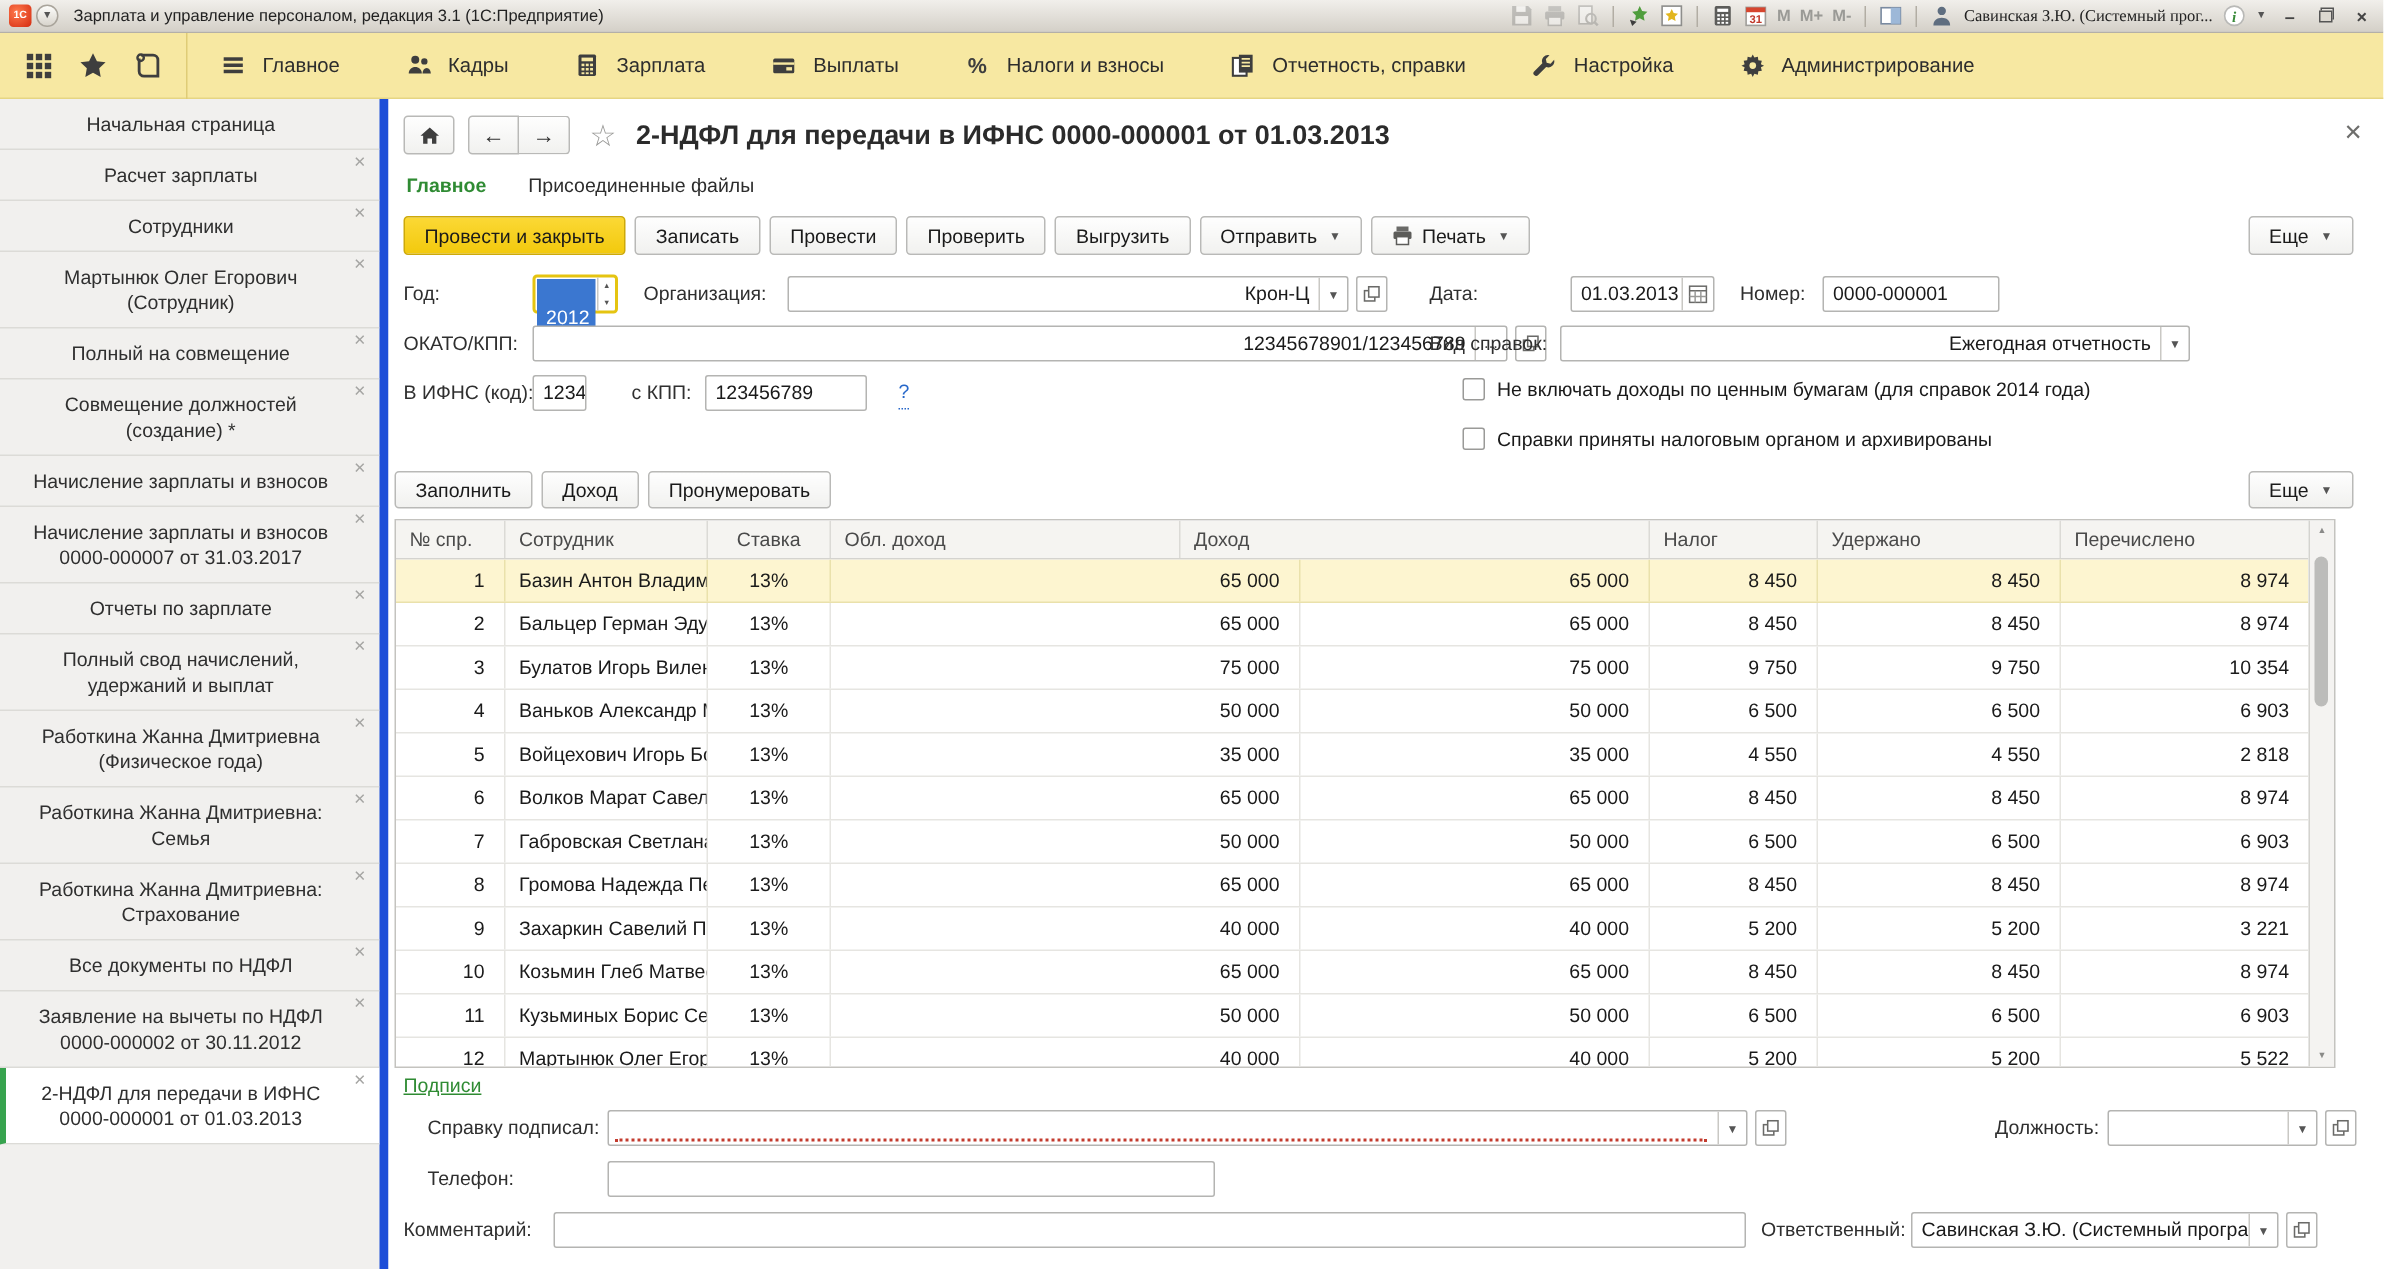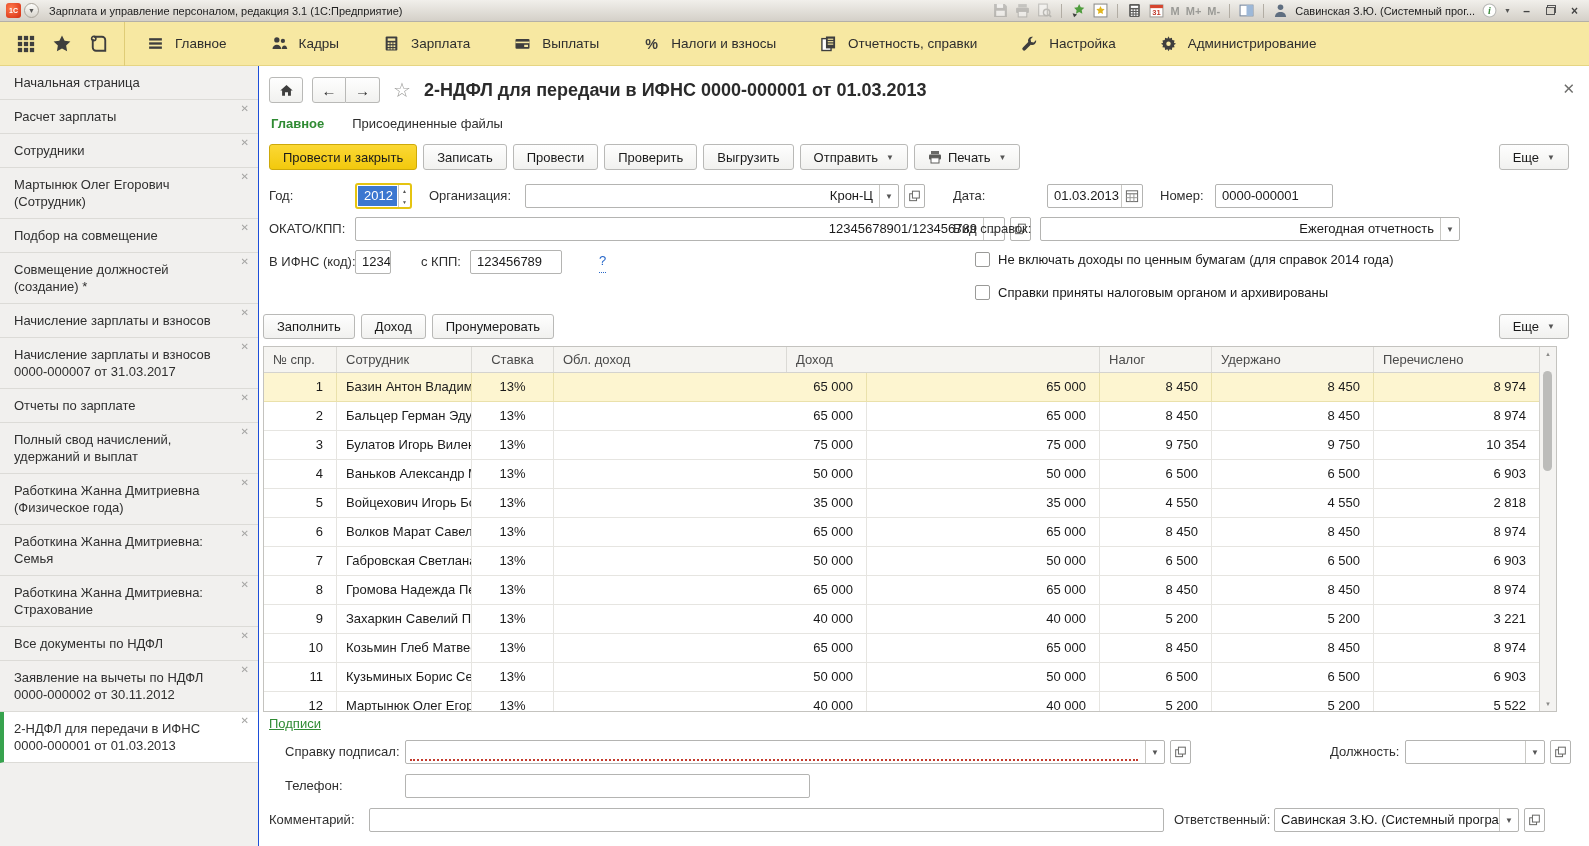--- a/index.html
+++ b/index.html
@@ -18,38 +18,38 @@
   }
   .tb-logo{width:15px;height:15px;border-radius:3px;background:radial-gradient(circle at 35% 35%,#ff7a4d,#d42b10);color:#fff;font-size:7px;font-weight:bold;display:flex;align-items:center;justify-content:center;margin-right:3px;}
   .tb-drop{width:15px;height:15px;border-radius:50%;background:linear-gradient(#fdfdfb,#d8d4cc);border:1px solid #a9a49b;display:flex;align-items:center;justify-content:center;color:#555;font-size:7px;margin-right:10px;}
   .tb-title{flex:0 0 auto;}
   .tb-icons{margin-left:auto;display:flex;align-items:center;gap:7px;}
   .tb-ic{width:15px;height:15px;display:inline-block;}
   .tb-ic.dis{opacity:.45;}
   .tb-sep{width:1px;height:14px;background:#b2ada4;margin:0 2px;}
   .tb-mem{display:flex;gap:6px;}
   .mem{color:#9a9a96;font-weight:bold;font-size:11px;}
-  .tb-user{color:#222;white-space:nowrap;}
+  .tb-user{color:#222;white-space:nowrap;font-family:Liberation Serif, serif;}
   .cr{font-size:7px;color:#555;}
   .win-btn{width:17px;height:16px;display:flex;align-items:center;justify-content:center;color:#444;font-size:12px;font-weight:bold;}
   .restore-box{position:relative;width:9px;height:8px;}
   .restore-box::before{content:"";position:absolute;right:-1px;top:-2px;width:7px;height:6px;border:1px solid #555;}
   .restore-box::after{content:"";position:absolute;left:0;bottom:0;width:7px;height:6px;border:1px solid #555;background:#dcd8d0;}
 
   
   .menubar{height:44px;background:#f7e8a2;display:flex;align-items:center;border-bottom:1px solid #e6d583;}
   .mb-tool{width:20px;height:20px;margin-left:16px;cursor:pointer;}
   .mb-div{width:1px;height:44px;background:#dfcc77;margin-left:16px;}
   .mb-items{display:flex;align-items:center;gap:44px;margin-left:22px;}
   .mb-item{display:flex;align-items:center;gap:11px;cursor:pointer;color:#2d2d2d;font-size:13.5px;white-space:nowrap;}
   .mb-icon{width:17px;height:17px;}
 
   
   .workspace{display:flex;height:780px;}
-  .sidebar{width:259px;background:#f1f0ee;border-right:1px solid #1d4ed8;overflow:hidden;flex:0 0 259px;}
+  .sidebar{width:259px;background:#f1f0ee;border-right:6px solid #1d4ed8;overflow:hidden;flex:0 0 259px;text-align:center;}
   .sb-item{position:relative;padding:8px 26px 8px 14px;border-bottom:1px solid #dcdbd7;color:#2f2f2f;line-height:17px;cursor:pointer;}
   .sb-item.active{background:#fff;border-left:4px solid #37a34e;padding-left:10px;}
   .sb-close{display:none;position:absolute;top:4px;right:9px;color:#a5a5a3;font-size:10px;line-height:10px;}
   .sb-item.closable .sb-close{display:block;}
 
   .content{flex:1;position:relative;background:#fff;}
 
   
   .doc-header{position:absolute;left:10px;top:10px;display:flex;align-items:center;gap:9px;height:28px;}
   .nav-btn{height:26px;width:34px;border:1px solid #b9b9b7;border-radius:3px;background:linear-gradient(#fefefe,#f1f1ef);display:flex;align-items:center;justify-content:center;cursor:pointer;}
@@ -79,21 +79,21 @@
   .form{position:absolute;left:0;right:0;top:116px;height:132px;}
   .lbl{position:absolute;line-height:24px;color:#2f2f2f;white-space:nowrap;}
   .inp{position:absolute;height:24px;border:1px solid #b4b4b2;border-radius:2px;background:#fff;padding:0 6px;line-height:22px;white-space:nowrap;overflow:hidden;}
   .combo{position:absolute;height:24px;border:1px solid #b4b4b2;border-radius:2px;background:#fff;display:flex;overflow:hidden;}
   .combo .val{flex:1;padding:0 6px;line-height:22px;white-space:nowrap;overflow:hidden;text-align:right;}
   .combo .dd{width:19px;border-left:1px solid #c9c8c4;display:flex;align-items:center;justify-content:center;color:#555;font-size:8px;flex:0 0 19px;}
   .combo .dots{width:21px;border-left:1px solid #c9c8c4;display:flex;align-items:center;justify-content:center;color:#444;font-size:11px;flex:0 0 21px;}
   .combo .calbtn{width:21px;border-left:1px solid #c9c8c4;display:flex;align-items:center;justify-content:center;flex:0 0 21px;padding:3px;}
   .open-btn{position:absolute;width:21px;height:24px;border:1px solid #b4b4b2;border-radius:2px;background:#fff;display:flex;align-items:center;justify-content:center;padding:3px;cursor:pointer;}
   .year-ctl{position:absolute;height:26px;border:2px solid #e5c411;border-radius:3px;background:#fff;display:flex;}
-  .year-val{flex:1;margin:1px;background:#3b77d0;color:#fff;text-align:right;padding:0 4px;line-height:20px;}
+  .year-val{flex:1;margin:1px;background:#3b77d0;color:#fff;text-align:right;padding:16px 4px;line-height:20px;}
   .spinner{width:12px;display:flex;flex-direction:column;border-left:1px solid #c9c8c4;}
   .spinner span{flex:1;display:flex;align-items:center;justify-content:center;font-size:5px;color:#555;}
   .cb-row{position:absolute;display:flex;align-items:center;gap:8px;}
   .checkbox{width:15px;height:15px;border:1px solid #9a9a98;border-radius:2px;background:#fff;flex:0 0 15px;}
   .help-link{position:absolute;color:#2667c9;border-bottom:1px dotted #2667c9;line-height:22px;cursor:pointer;}
   .req::after{content:"";position:absolute;left:4px;right:26px;bottom:2px;border-bottom:2px dotted #c33b2e;}
 
   
   .tbl-toolbar{position:absolute;left:4px;right:20px;top:248px;display:flex;gap:6px;align-items:center;}
   .tbl-toolbar .btn{height:25px;}
@@ -380,21 +380,21 @@
         <span>Сотрудники</span>
         <span class="sb-close">✕</span>
       </div>
 
       <div class="sb-item closable">
         <span>Мартынюк Олег Егорович (Сотрудник)</span>
         <span class="sb-close">✕</span>
       </div>
 
       <div class="sb-item closable">
-        <span>Подбор на совмещение</span>
+        <span>Полный на совмещение</span>
         <span class="sb-close">✕</span>
       </div>
 
       <div class="sb-item closable">
         <span>Совмещение должностей (создание) *</span>
         <span class="sb-close">✕</span>
       </div>
 
       <div class="sb-item closable">
         <span>Начисление зарплаты и взносов</span>
@@ -567,21 +567,21 @@
 
       <span class="lbl" style="left:694px;top:35px">Вид справок:</span>
       <span class="combo" style="left:781px;top:35px;width:420px">
         <span class="val">Ежегодная отчетность</span>
         <span class="dd">▼</span>
       </span>
 
       <span class="lbl" style="left:10px;top:68px">В ИФНС (код):</span>
       <span class="inp" style="left:96px;top:68px;width:36px">1234</span>
       <span class="lbl" style="left:162px;top:68px">с КПП:</span>
-      <span class="inp" style="left:211px;top:68px;width:92px">123456789</span>
+      <span class="inp" style="left:211px;top:68px;width:108px">123456789</span>
       <span class="help-link" style="left:340px;top:68px">?</span>
 
       <span class="cb-row" style="left:716px;top:70px">
         <span class="checkbox"></span>
         <span>Не включать доходы по ценным бумагам (для справок 2014 года)</span>
       </span>
       <span class="cb-row" style="left:716px;top:103px">
         <span class="checkbox"></span>
         <span>Справки приняты налоговым органом и архивированы</span>
       </span>

